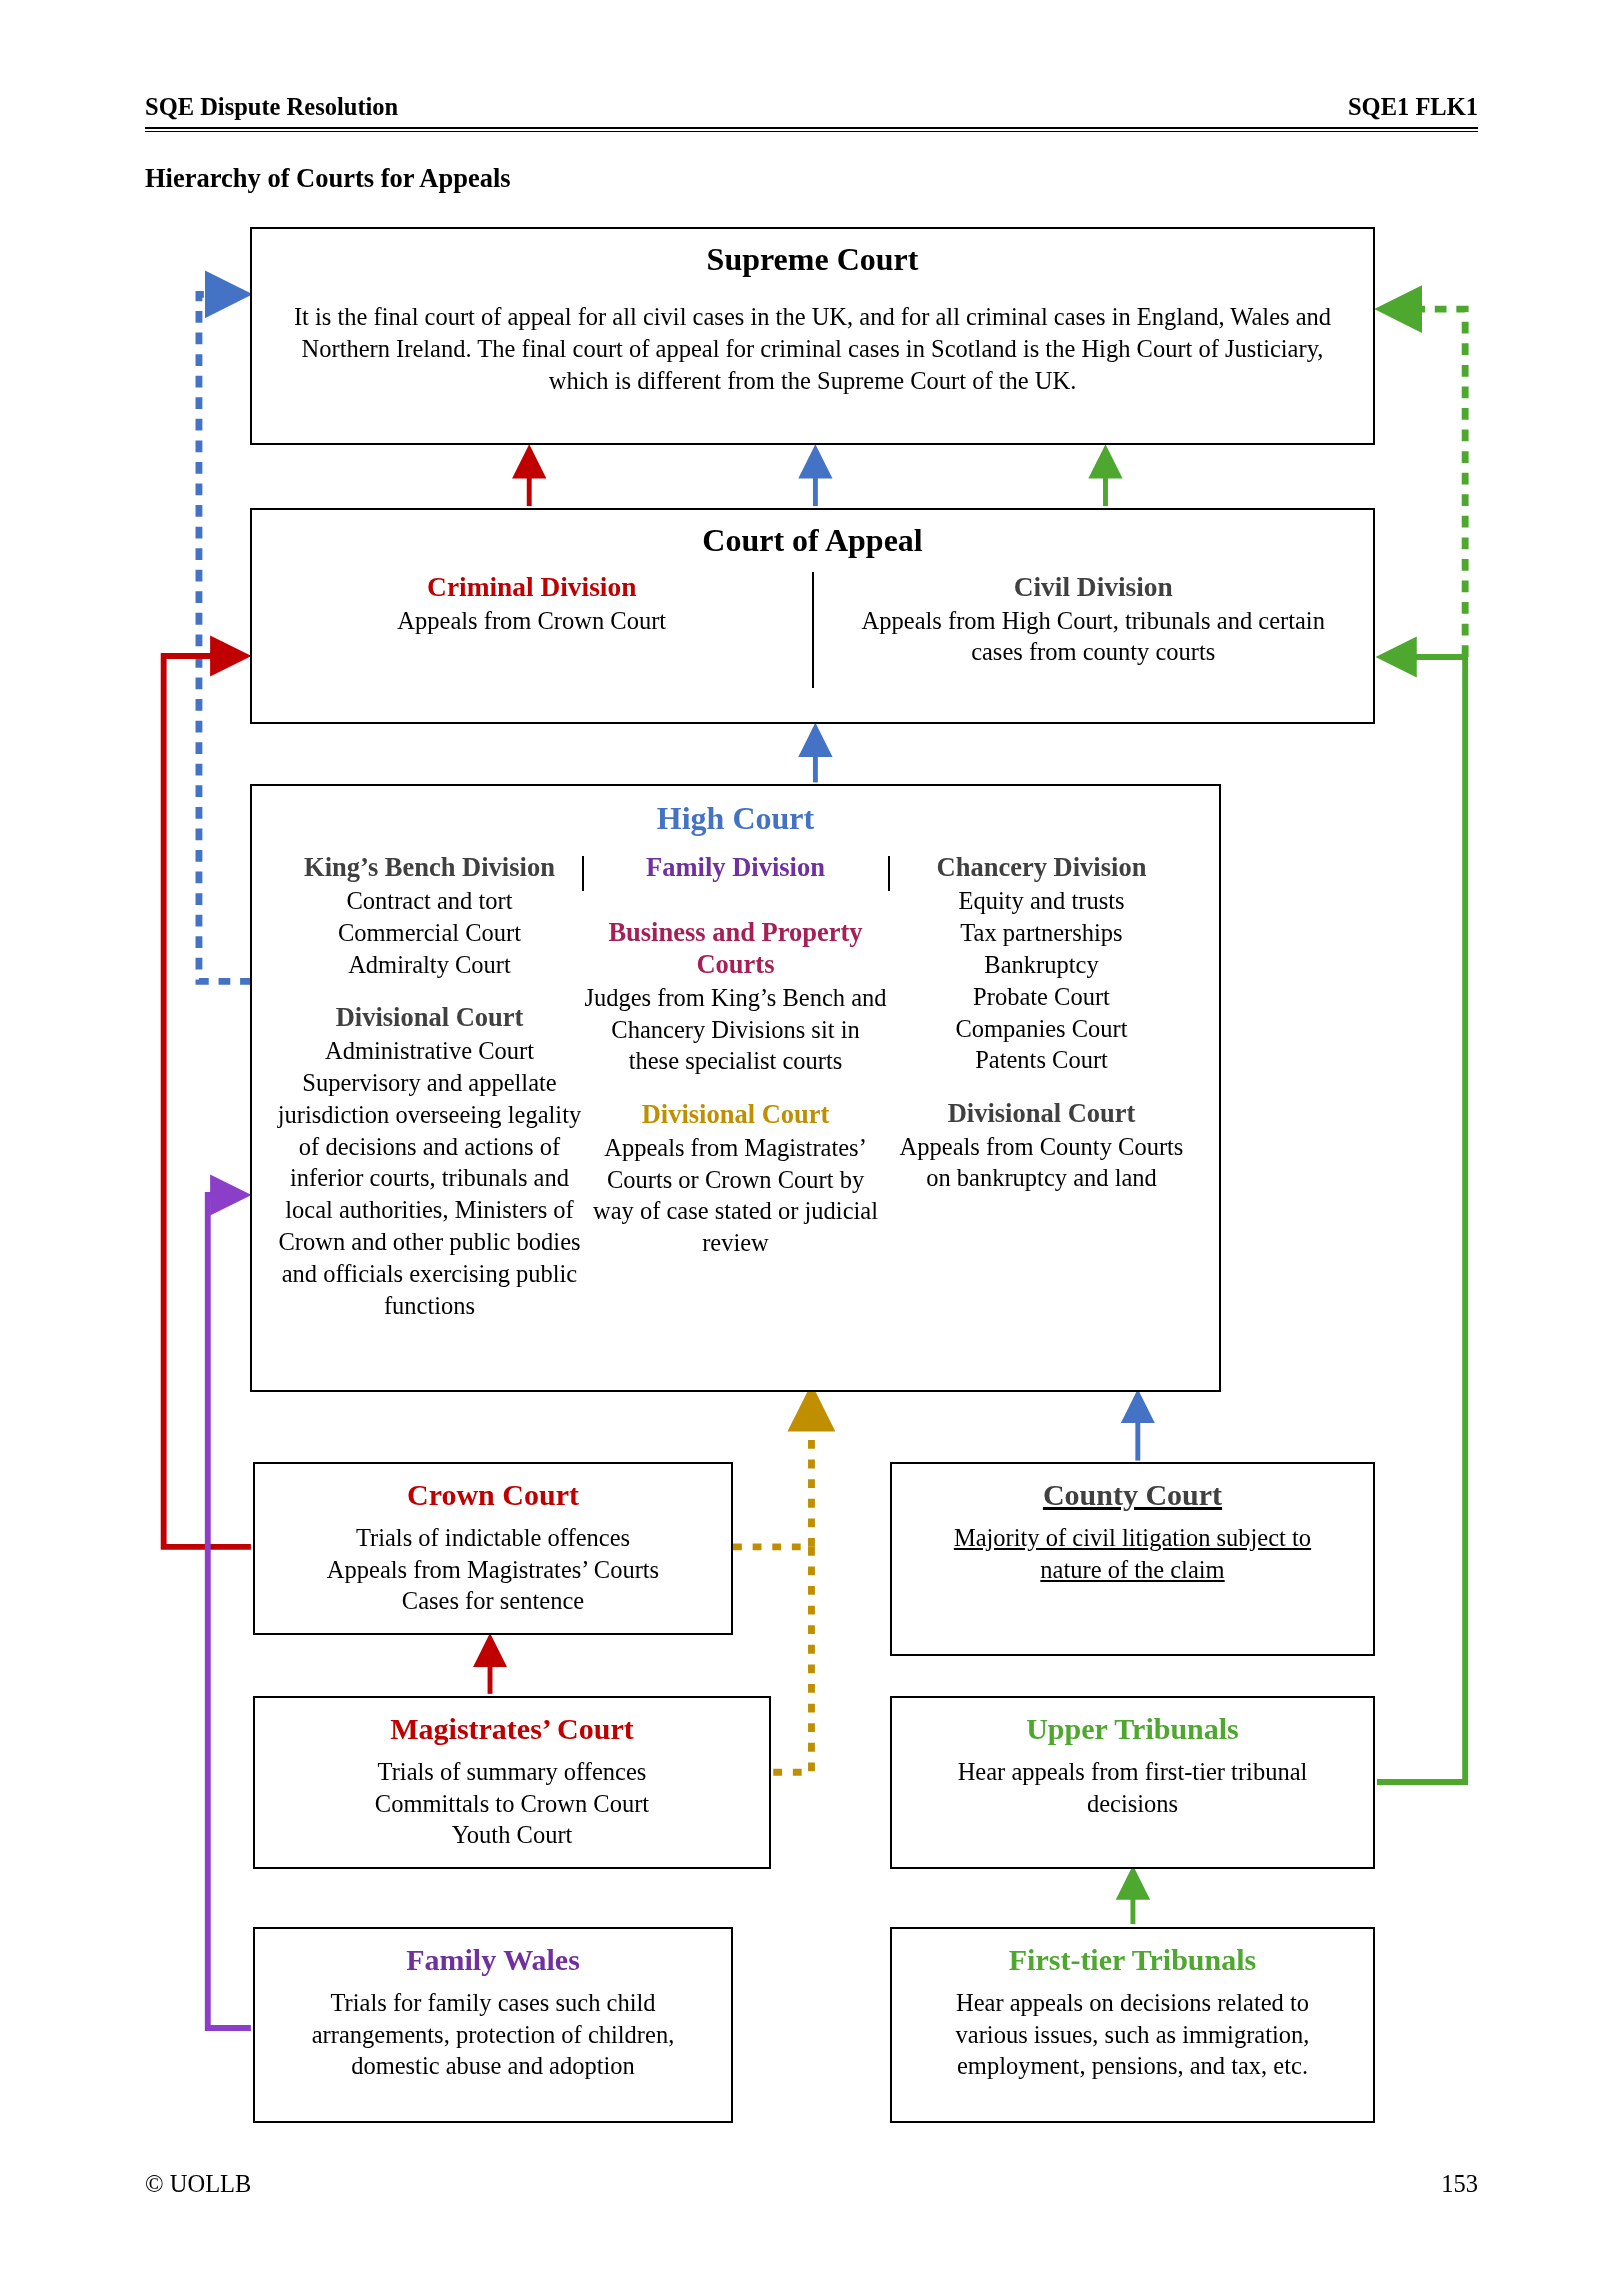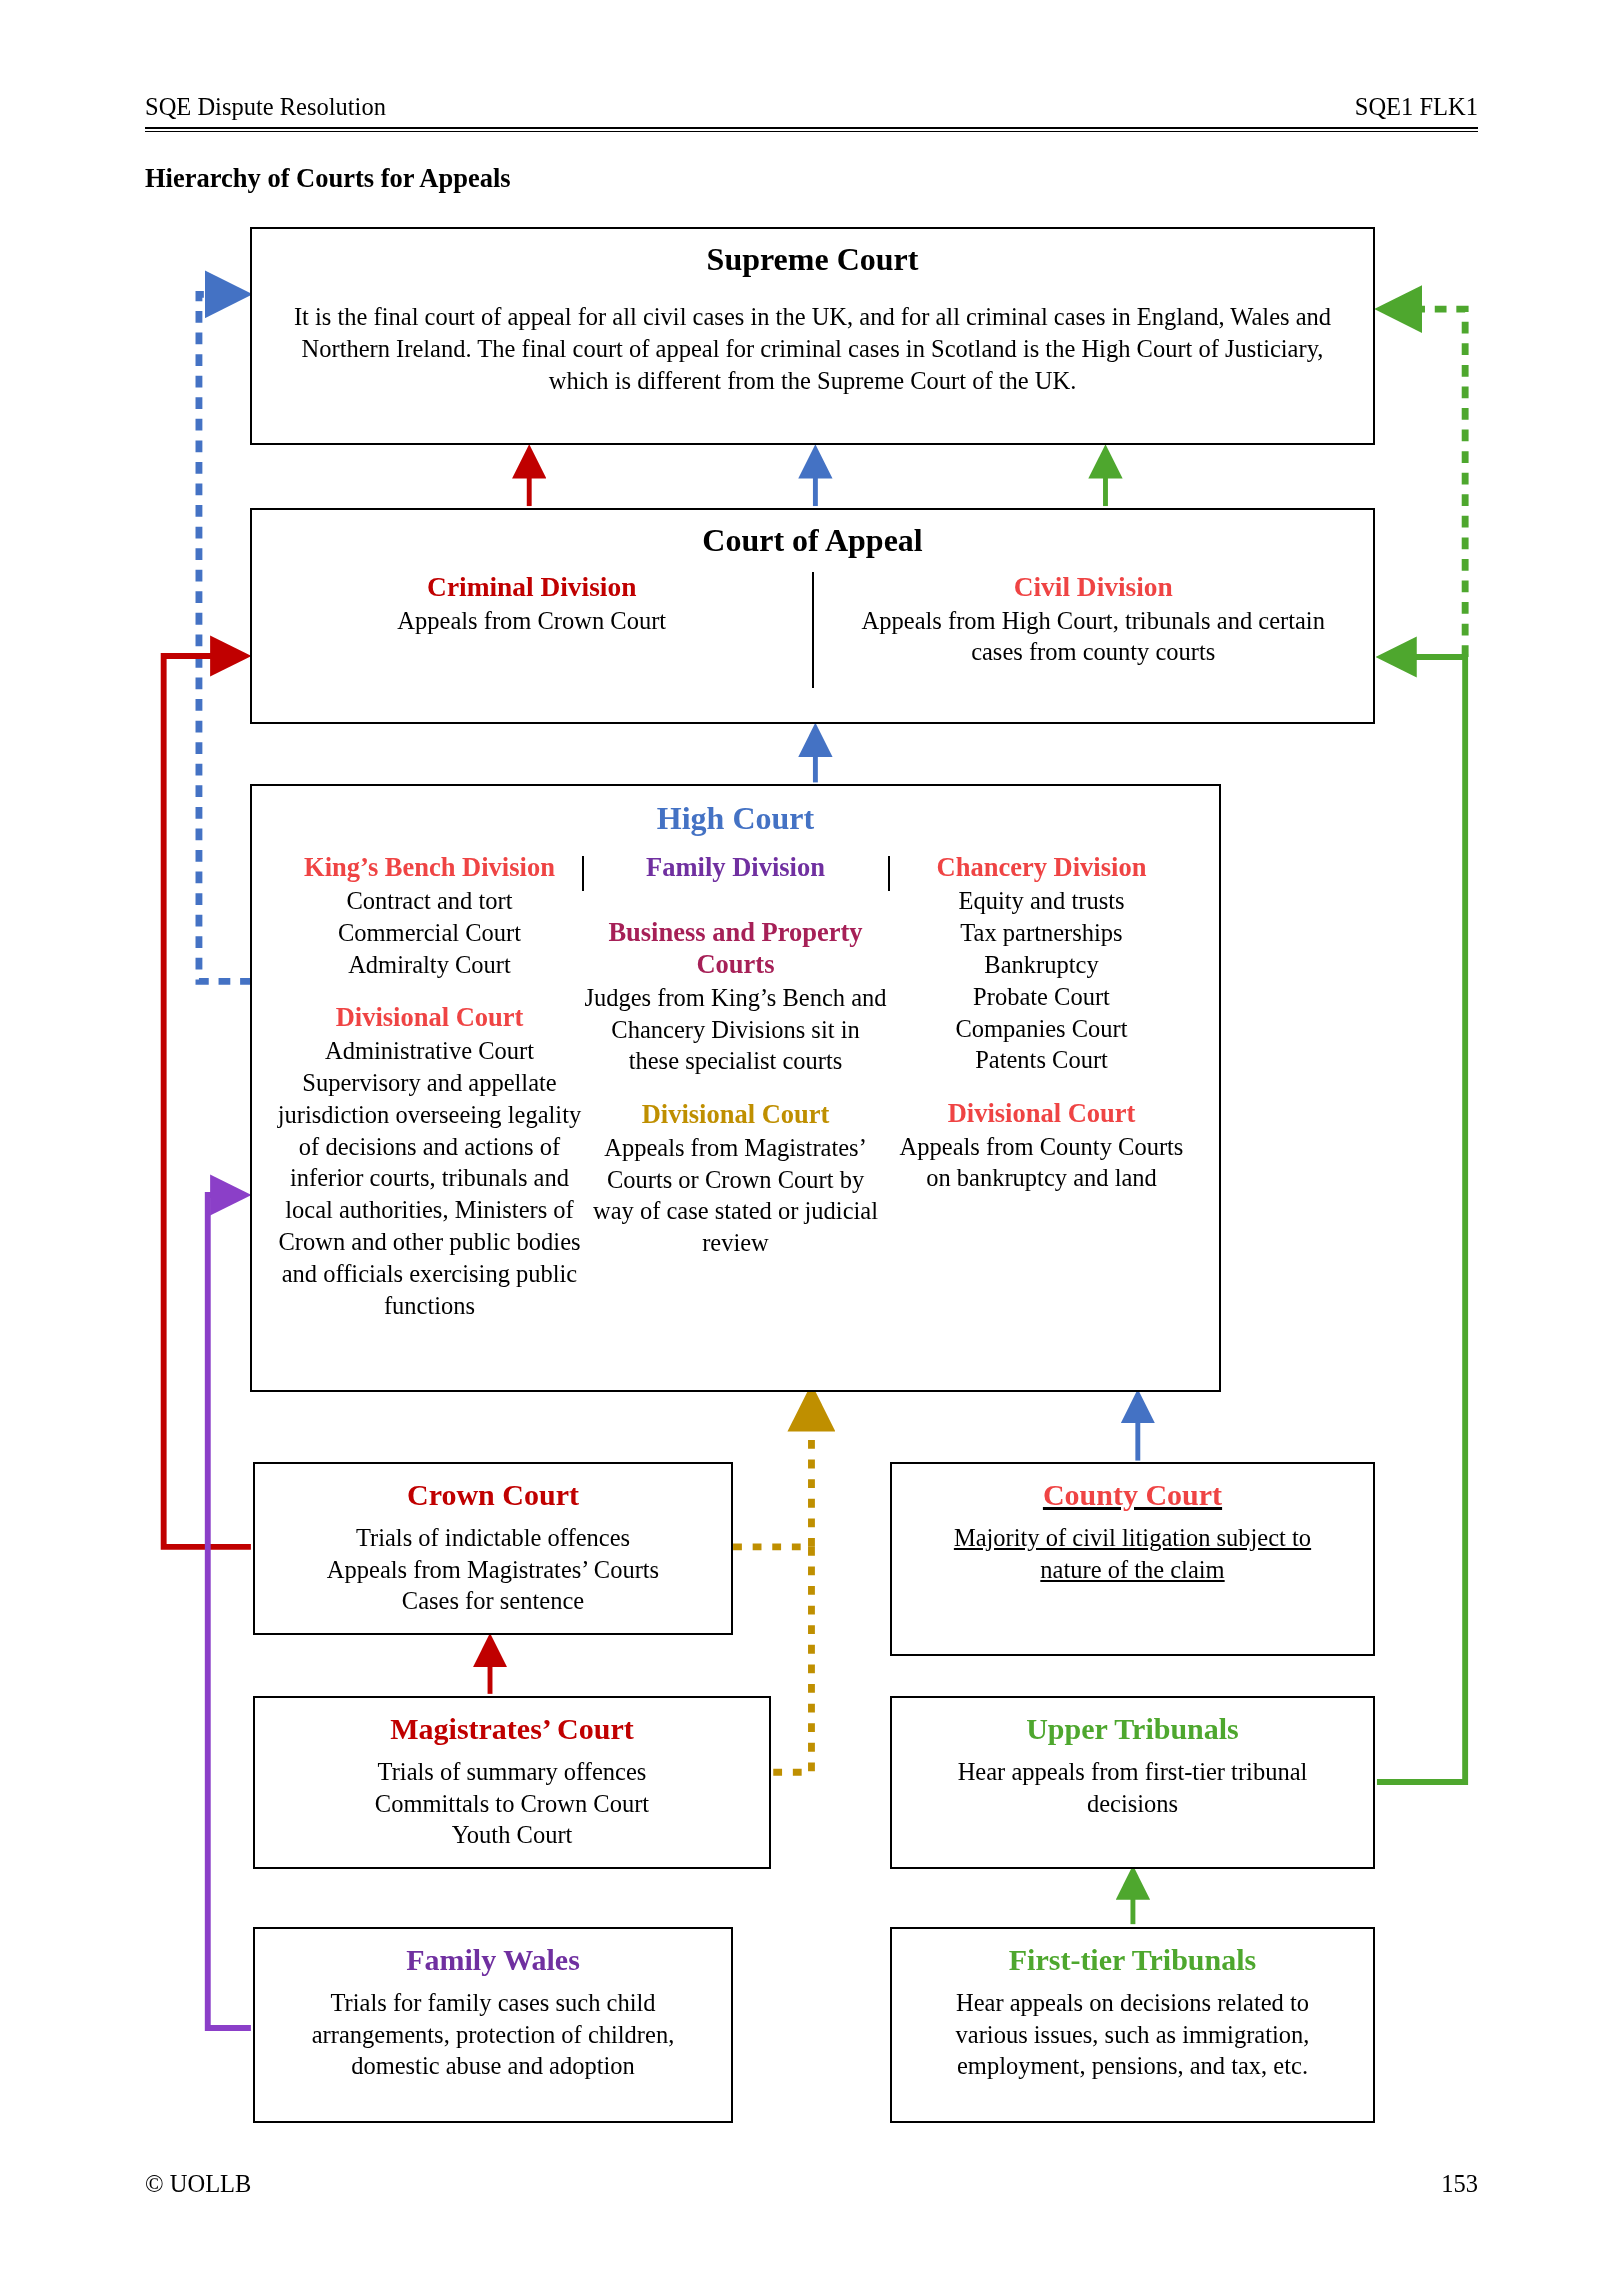--- a/index.html
+++ b/index.html
@@ -4,21 +4,21 @@
 <style>
   html,body{margin:0;padding:0;background:#fff;}
   body{
     width:1620px;height:2293px;position:relative;
     font-family:"Liberation Serif","DejaVu Serif",serif;
     color:#000;overflow:hidden;
   }
   .page{position:absolute;inset:0;}
 
   
-  .hdr{position:absolute;left:145px;top:93px;width:1333px;}
+  .hdr{position:absolute;left:145px;top:93px;width:1333px;font-weight:bold;}
   .hdr-row{display:flex;justify-content:space-between;align-items:baseline;
            font-size:24.5px;padding-bottom:5.9px;}
   .hdr-rule{border-bottom:2.9px solid #000;}
   .hdr-rule2{border-bottom:1px solid #000;margin-top:2px;}
   .doc-title{position:absolute;left:145px;top:163px;font-size:26.5px;font-weight:bold;}
 
   
   .ftr{position:absolute;left:145px;top:2170px;width:1333px;
        display:flex;justify-content:space-between;font-size:24.5px;}
 
@@ -53,21 +53,21 @@
   #crown    {left:253px;top:1462px;width:480px;height:173px;}
   #county   {left:890px;top:1462px;width:485px;height:194px;text-decoration:underline;}
   #magis    {left:253px;top:1696px;width:518px;height:173px;}
   #upper    {left:890px;top:1696px;width:485px;height:173px;}
   #family   {left:253px;top:1927px;width:480px;height:196px;}
   #firsttier{left:890px;top:1927px;width:485px;height:196px;}
   .lb .title{font-size:30px;margin-top:13.7px;}
   .lb .body{font-size:24.5px;margin-top:10px;padding:0 35px;}
 
   
-  .c-red{color:#C00000;} .c-blue{color:#ef4444;} .c-purple{color:#7030A0;}
+  .c-red{color:#C00000;} .c-blue{color:#404040;} .c-purple{color:#7030A0;}
   .c-green{color:#4EA72E;} .c-magenta{color:#A62057;} .c-gold{color:#BF8F00;}
 
   
   svg.wires{position:absolute;left:0;top:0;width:1620px;height:2293px;
             pointer-events:none;}
 </style>
 </head>
 <body>
 
 <div class="page">

